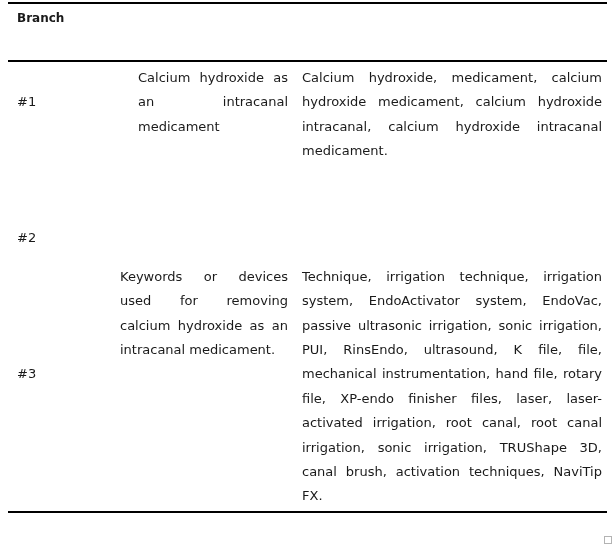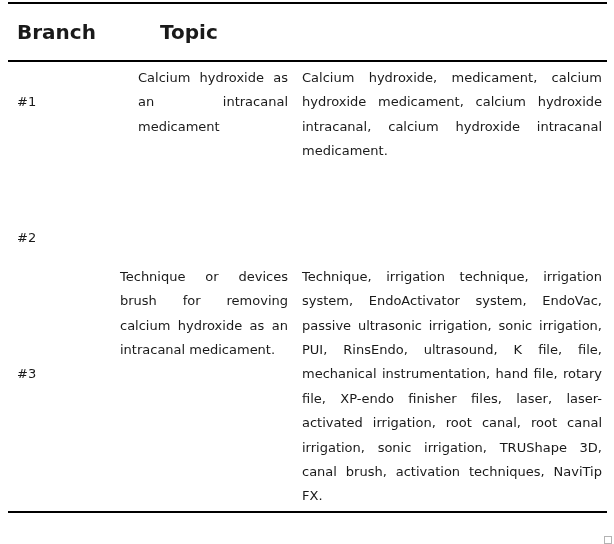--- a/index.html
+++ b/index.html
@@ -14,24 +14,24 @@
     position: relative;
     margin: 2px 0 0 8px;
     width: 599px;
     border-top: 2px solid #000;
   }
   .header-row {
     display: grid;
     grid-template-columns: 112px 168px 14px 300px;
     height: 58px;
     border-bottom: 2px solid #000;
-    font-size: 20px;
+    font-size: 12px;
     font-weight: bold;
     line-height: 20px;
-    padding-top: 18px;
+    padding-top: 4px;
   }
   .header-row .col-branch { padding-left: 9px; }
   .header-row .col-topic  { padding-left: 40px; }
   .header-row .col-keywords { padding-left: 18px; }
   .body-row {
     display: grid;
     grid-template-columns: 112px 168px 14px 300px;
     font-size: 13px;
     line-height: 24.4px;
     padding-top: 4px;
@@ -56,38 +56,37 @@
     background: transparent;
   }
 </style>
 </head>
 <body>
 
 <div class="doc-table">
 
   <div class="header-row">
     <div class="col-branch">Branch</div>
-    <div class="col-topic">Topic</div>
     <div></div>
   </div>
 
   <div class="body-row">
     <div class="cell-branch">#1</div>
     <div class="cell-topic stretch-last">Calcium hydroxide as an intracanal medicament</div>
     <div></div>
     <div class="cell-keywords">Calcium hydroxide, medicament, calcium hydroxide medicament, calcium hydroxide intracanal, calcium hydroxide intracanal medicament.</div>
   </div>
 
   <div class="body-row">
     <div class="cell-branch">#2</div>
     <div></div>
   </div>
 
   <div class="body-row doc-table-bottom">
     <div class="cell-branch">#3</div>
-    <div class="cell-topic">Technique or devices brush for removing calcium hydroxide as an intracanal medicament.</div>
+    <div class="cell-topic">Keywords or devices used for removing calcium hydroxide as an intracanal medicament.</div>
     <div></div>
     <div class="cell-keywords">Technique, irrigation technique, irrigation system, EndoActivator system, EndoVac, passive ultrasonic irrigation, sonic irrigation, PUI, RinsEndo, ultrasound, K file, file, mechanical instrumentation, hand file, rotary file, XP-endo finisher files, laser, laser-activated irrigation, root canal, root canal irrigation, sonic irrigation, TRUShape 3D, canal brush, activation techniques, NaviTip FX.</div>
   </div>
 
 </div>
 
 <div class="resize-handle"></div>
 
 </body></html>

